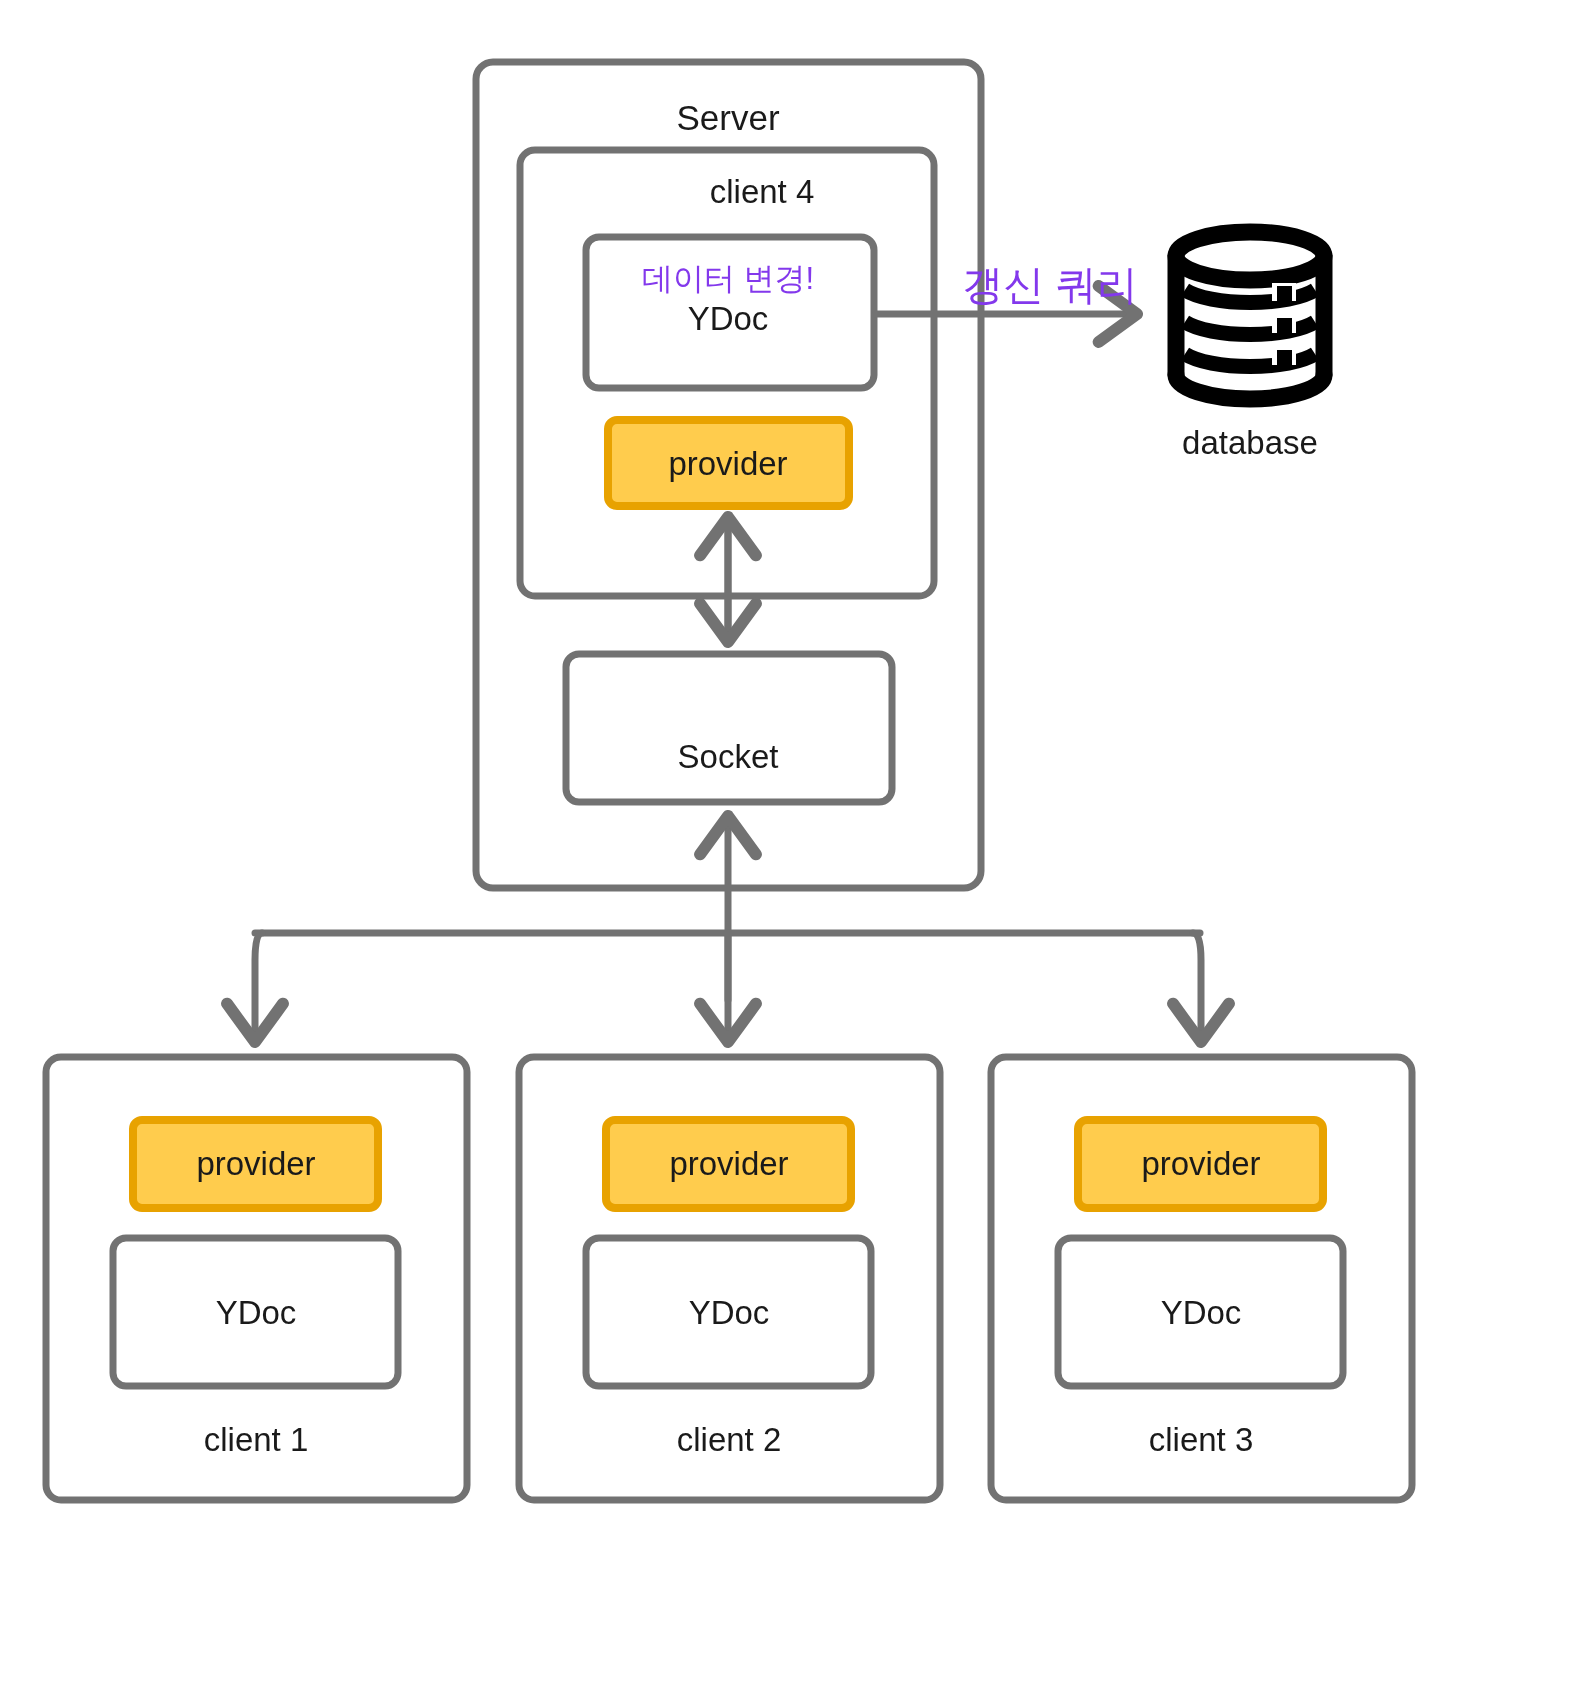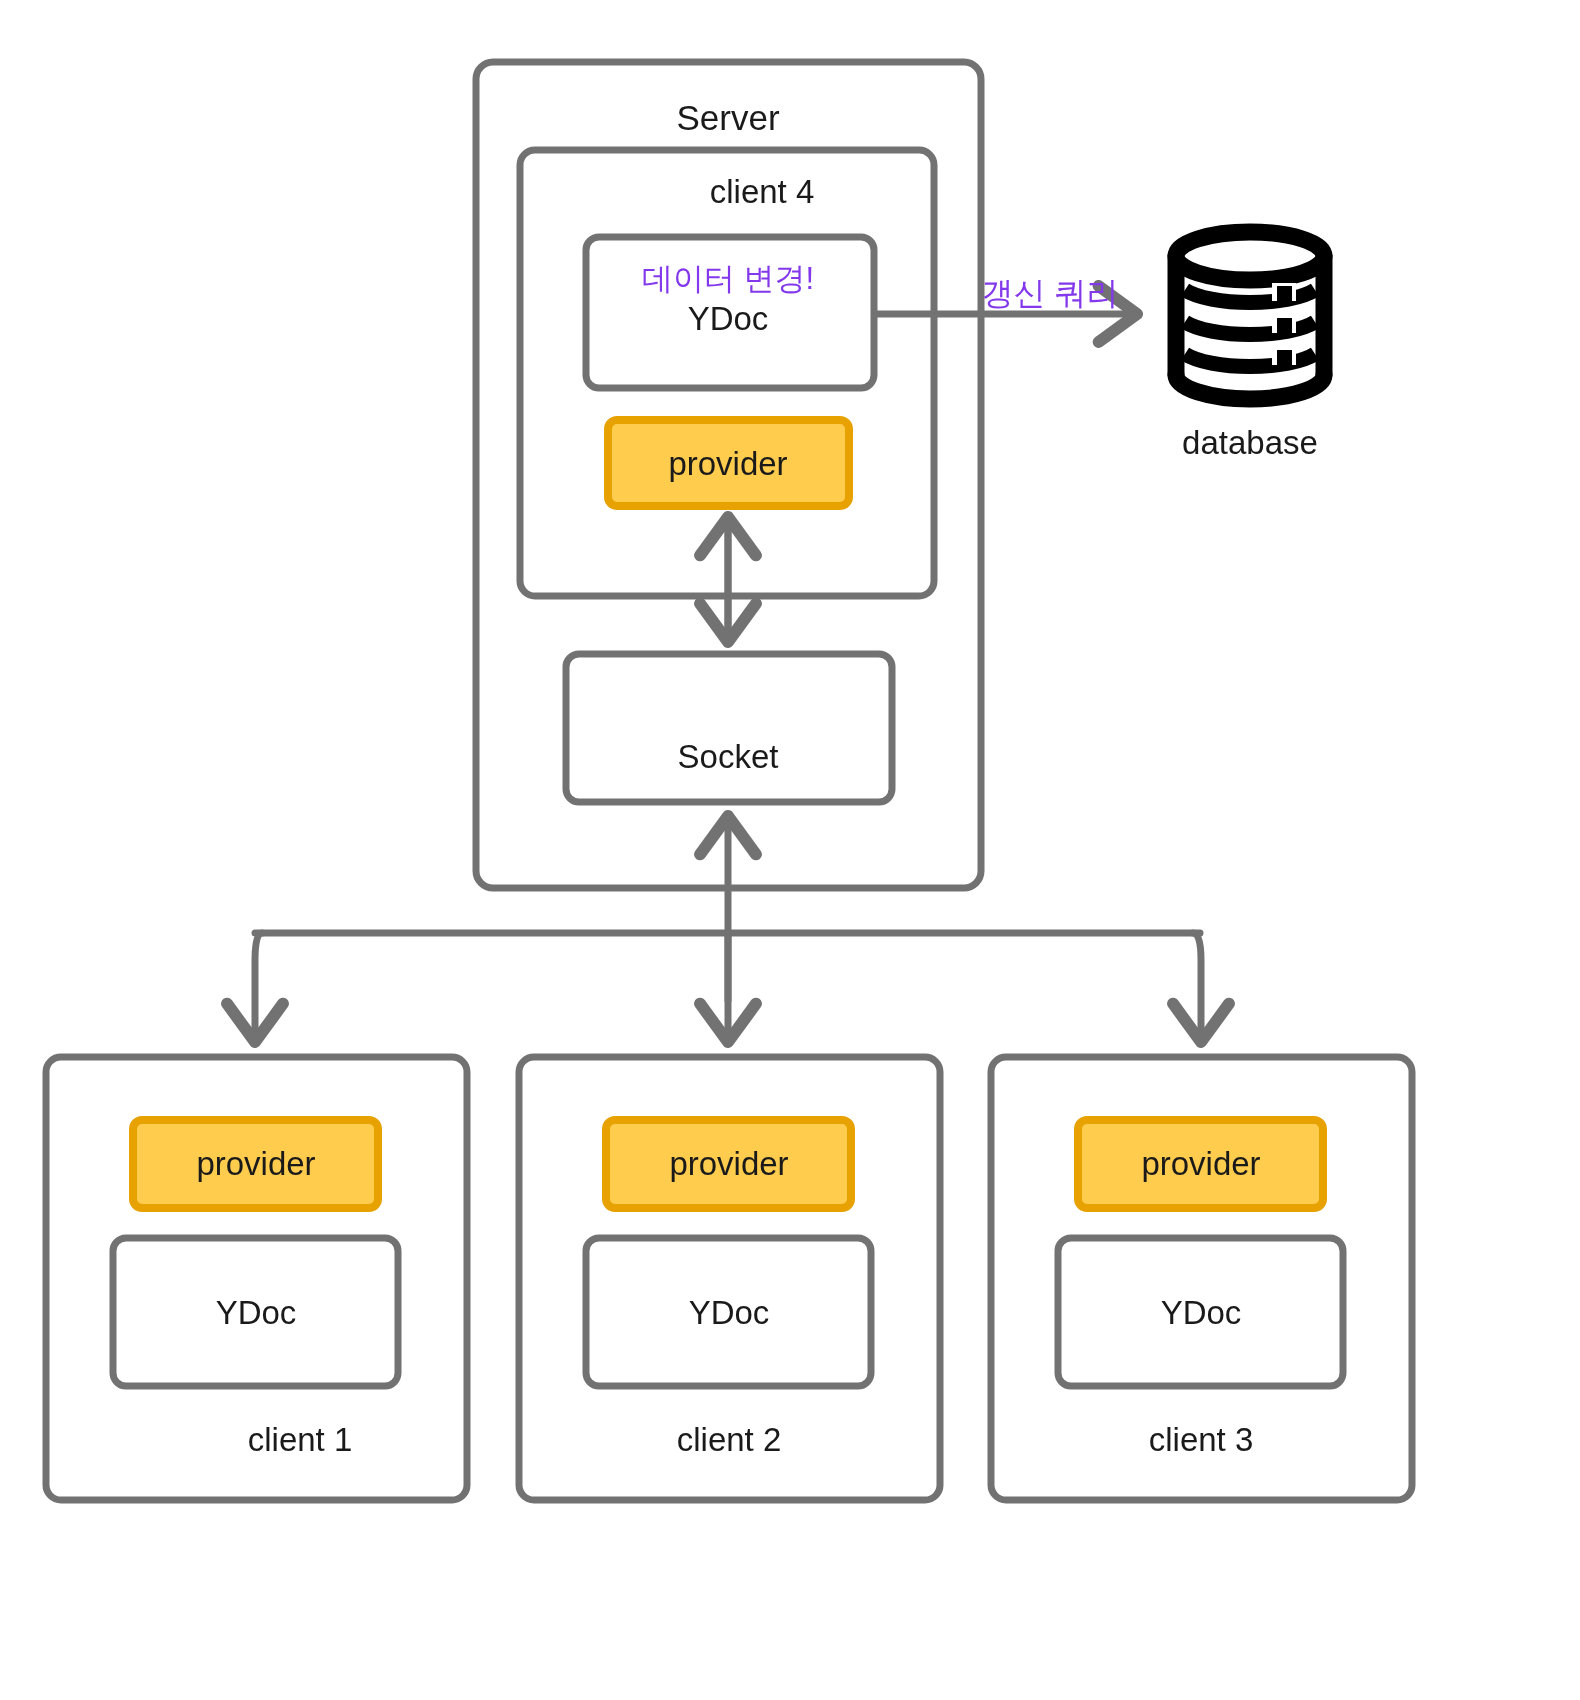--- a/index.html
+++ b/index.html
@@ -119,27 +119,27 @@
   <div class="node-text txt-center" style="left:762px; top:192px; font-size:33px;">client 4</div>
 
   <div class="node-text txt-center purple" style="left:728px; top:279px; font-size:31px;">데이터 변경!</div>
 
   <div class="node-text txt-center" style="left:728px; top:319px; font-size:33px;">YDoc</div>
 
   <div class="node-text txt-center" style="left:728px; top:464px; font-size:33px;">provider</div>
 
   <div class="node-text txt-center" style="left:728px; top:729px; font-size:33px;margin-top:28px;">Socket</div>
 
-  <div class="node-text txt-center purple" style="left:1050px; top:294px; font-size:32px;">갱신 쿼리</div>
+  <div class="node-text txt-center purple" style="left:1050px; top:285px; font-size:41px;">갱신 쿼리</div>
 
   <div class="node-text txt-center" style="left:1250px; top:443px; font-size:33px;text-align:right;">database</div>
 
   <div class="node-text txt-center" style="left:256px; top:1164px; font-size:33px;">provider</div>
   <div class="node-text txt-center" style="left:256px; top:1313px; font-size:33px;">YDoc</div>
-  <div class="node-text txt-center" style="left:256px; top:1440px; font-size:33px;margin-left:44px;">client 1</div>
+  <div class="node-text txt-center" style="left:256px; top:1440px; font-size:33px;">client 1</div>
 
   <div class="node-text txt-center" style="left:729px; top:1164px; font-size:33px;">provider</div>
   <div class="node-text txt-center" style="left:729px; top:1313px; font-size:33px;">YDoc</div>
   <div class="node-text txt-center" style="left:729px; top:1440px; font-size:33px;text-align:right;">client 2</div>
 
   <div class="node-text txt-center" style="left:1201px; top:1164px; font-size:33px;">provider</div>
   <div class="node-text txt-center" style="left:1201px; top:1313px; font-size:33px;">YDoc</div>
   <div class="node-text txt-center" style="left:1201px; top:1440px; font-size:33px;">client 3</div>
 
 </div>

